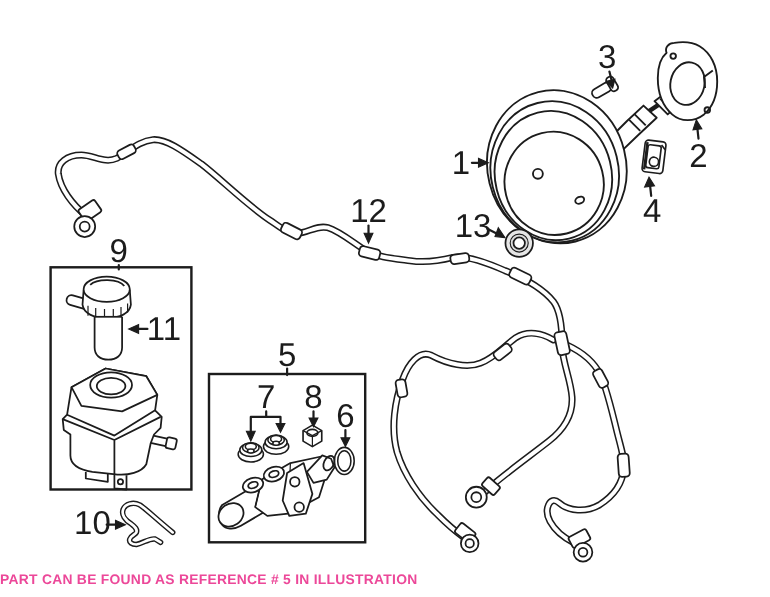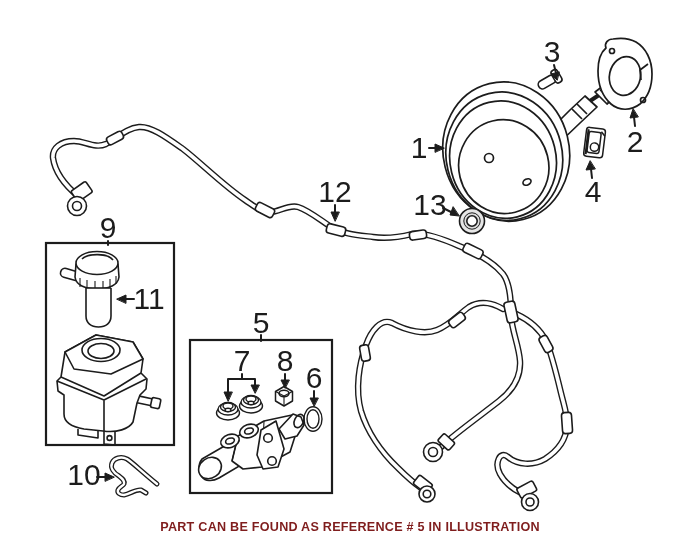--- a/index.html
+++ b/index.html
@@ -7,24 +7,23 @@
     position:relative; width:700px; height:543px; background:#fff;
     font-family:"Liberation Sans", sans-serif; overflow:hidden;
   }
   .canvas svg { position:absolute; left:0; top:0; }
   .callout-num {
     font-family:"Liberation Sans", sans-serif;
     font-size:30px; fill:#1c1c1c; font-weight:400;
   }
   .footer-note {
     position:absolute; left:0; right:0; top:520px;
-    text-align:center;
     font-family:"Liberation Sans", sans-serif;
     font-size:12.6px; font-weight:bold; letter-spacing:.25px;
-    color:#7f1d1d;
+    color:#ec4899;
   }
 </style>
 </head>
 <body>
 
 <div class="canvas">
 <svg width="700" height="543" viewBox="0 0 700 543">
 
   <g fill="none" stroke-linecap="round" stroke-linejoin="round">
 

